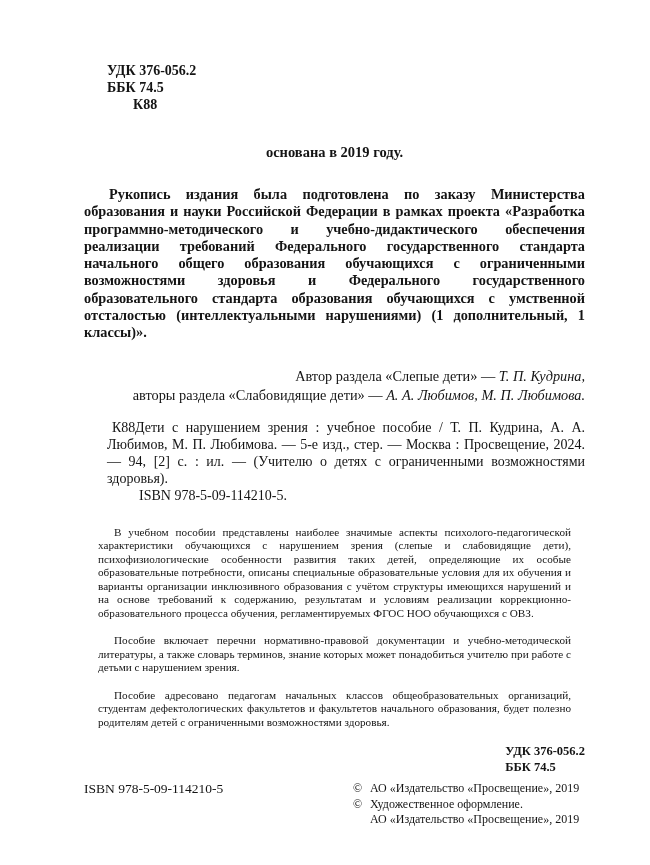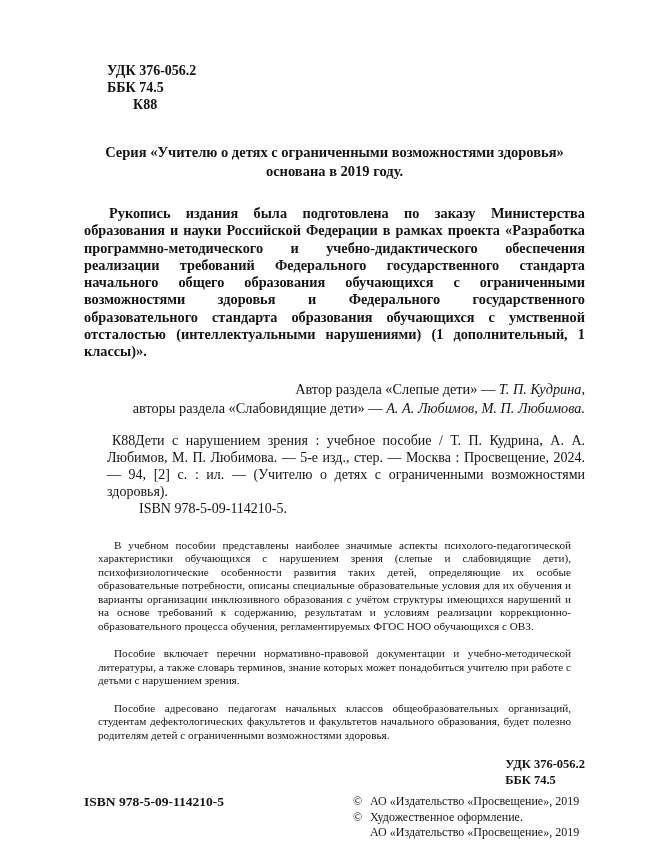--- a/index.html
+++ b/index.html
@@ -17,57 +17,56 @@
     display: flex; flex-direction: column;
     overflow: hidden;
     background: #ffffff;
   }
   
   .top-codes { font-weight: bold; font-size: 14px; line-height: 17px; margin-left: 23px; }
   .top-codes .k-indent { margin-left: 26px; }
   
   .series { margin-top: 30px; text-align: center; font-weight: bold; font-size: 14.5px; line-height: 19px; }
   
-  .manuscript { margin: 24px 0 6px 0; font-weight: bold; font-size: 14.3px; line-height: 17.3px; text-align: justify; text-indent: 25px; }
+  .manuscript { margin: 24px 0 12px 0; font-weight: bold; font-size: 14.3px; line-height: 17.3px; text-align: justify; text-indent: 25px; }
   
   .authors { margin-top: 13px; font-size: 14.3px; line-height: 19px; text-align: right; }
   .authors .name { font-style: italic; }
   
   .biblio { margin-top: 14px; font-size: 14px; line-height: 17px; }
   .biblio-header { font-weight: bold; margin-left: 50px; }
   .biblio-entry { position: relative; margin: 0 0 0 23px; text-indent: 28px; text-align: justify; }
   .biblio-k { position: absolute; left: -23px; top: 0; }
   .biblio-isbn { margin-left: 55px; }
   
   .annotation { margin-top: 8px; font-size: 11.2px; line-height: 13.5px; text-align: justify; }
   .annotation p { margin: 14px; text-indent: 16px; }
   
   .bottom-codes { margin-top: auto; display: flex; justify-content: flex-end; }
   .bc-inner { font-weight: bold; font-size: 12.5px; line-height: 16px; text-align: left; }
   
   .footer { margin-top: 6px; display: flex; align-items: flex-start; }
-  .footer-isbn { font-weight: bold; font-size: 13.5px; line-height: 16px; }
+  .footer-isbn { font-weight: normal; font-size: 13.5px; line-height: 16px; }
   .copyright { margin-left: auto; width: 232px; font-size: 12px; line-height: 15.5px; }
   .cline { display: flex; }
   .csym { width: 17px; flex: none; }
   .ctext { flex: 1; }
 </style>
 </head>
 <body>
 
 <div class="page">
 
   <div class="top-codes">
     <div>УДК 376-056.2</div>
     <div>ББК 74.5</div>
     <div class="k-indent">К88</div>
   </div>
 
   <div class="series">
-    <div>Серия «Учителю о детях с ограниченными возможностями здоровья»</div>
     <div>основана в 2019 году.</div>
   </div>
 
   <p class="manuscript">Рукопись издания была подготовлена по заказу Министерства образования и науки Российской Федерации в рамках проекта «Разработка программно-методического и учебно-дидактического обеспечения реализации требований Федерального государственного стандарта начального общего образования обучающихся с ограниченными возможностями здоровья и Федерального государственного образовательного стандарта образования обучающихся с умственной отсталостью (интеллектуальными нарушениями) (1 дополнительный, 1 классы)».</p>
 
   <div class="authors">
     <div><span>Автор раздела «Слепые дети» — </span><span class="name">Т. П. Кудрина,</span></div>
     <div><span>авторы раздела «Слабовидящие дети» — </span><span class="name">А. А. Любимов, М. П. Любимова.</span></div>
   </div>
 

